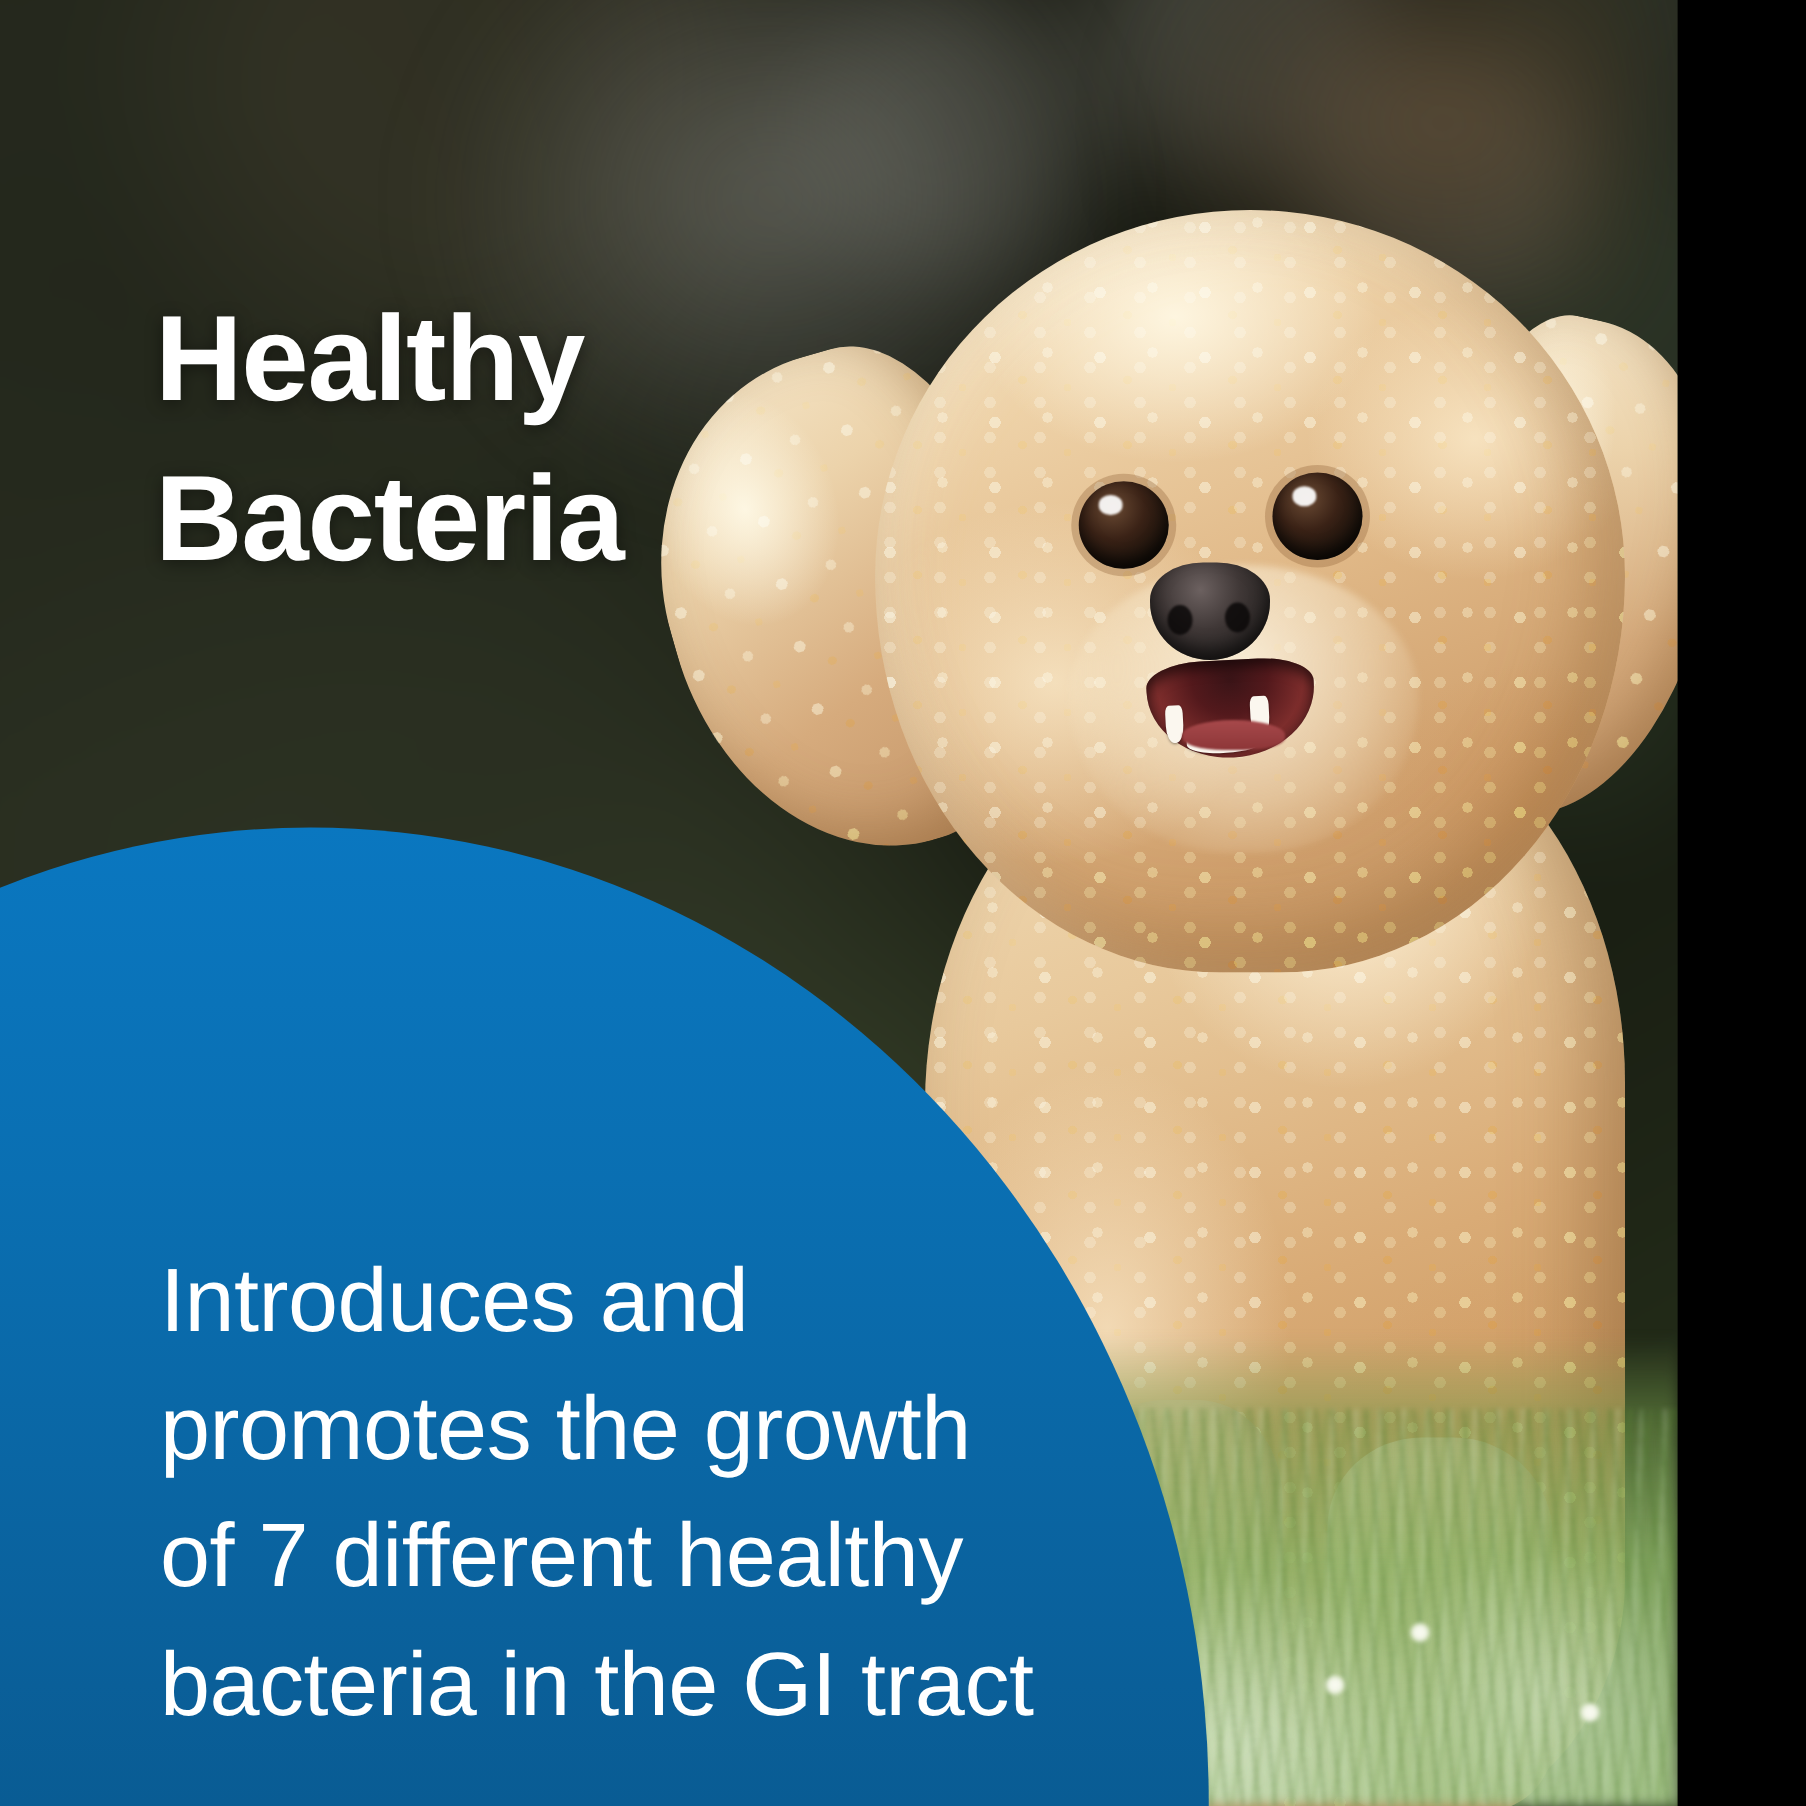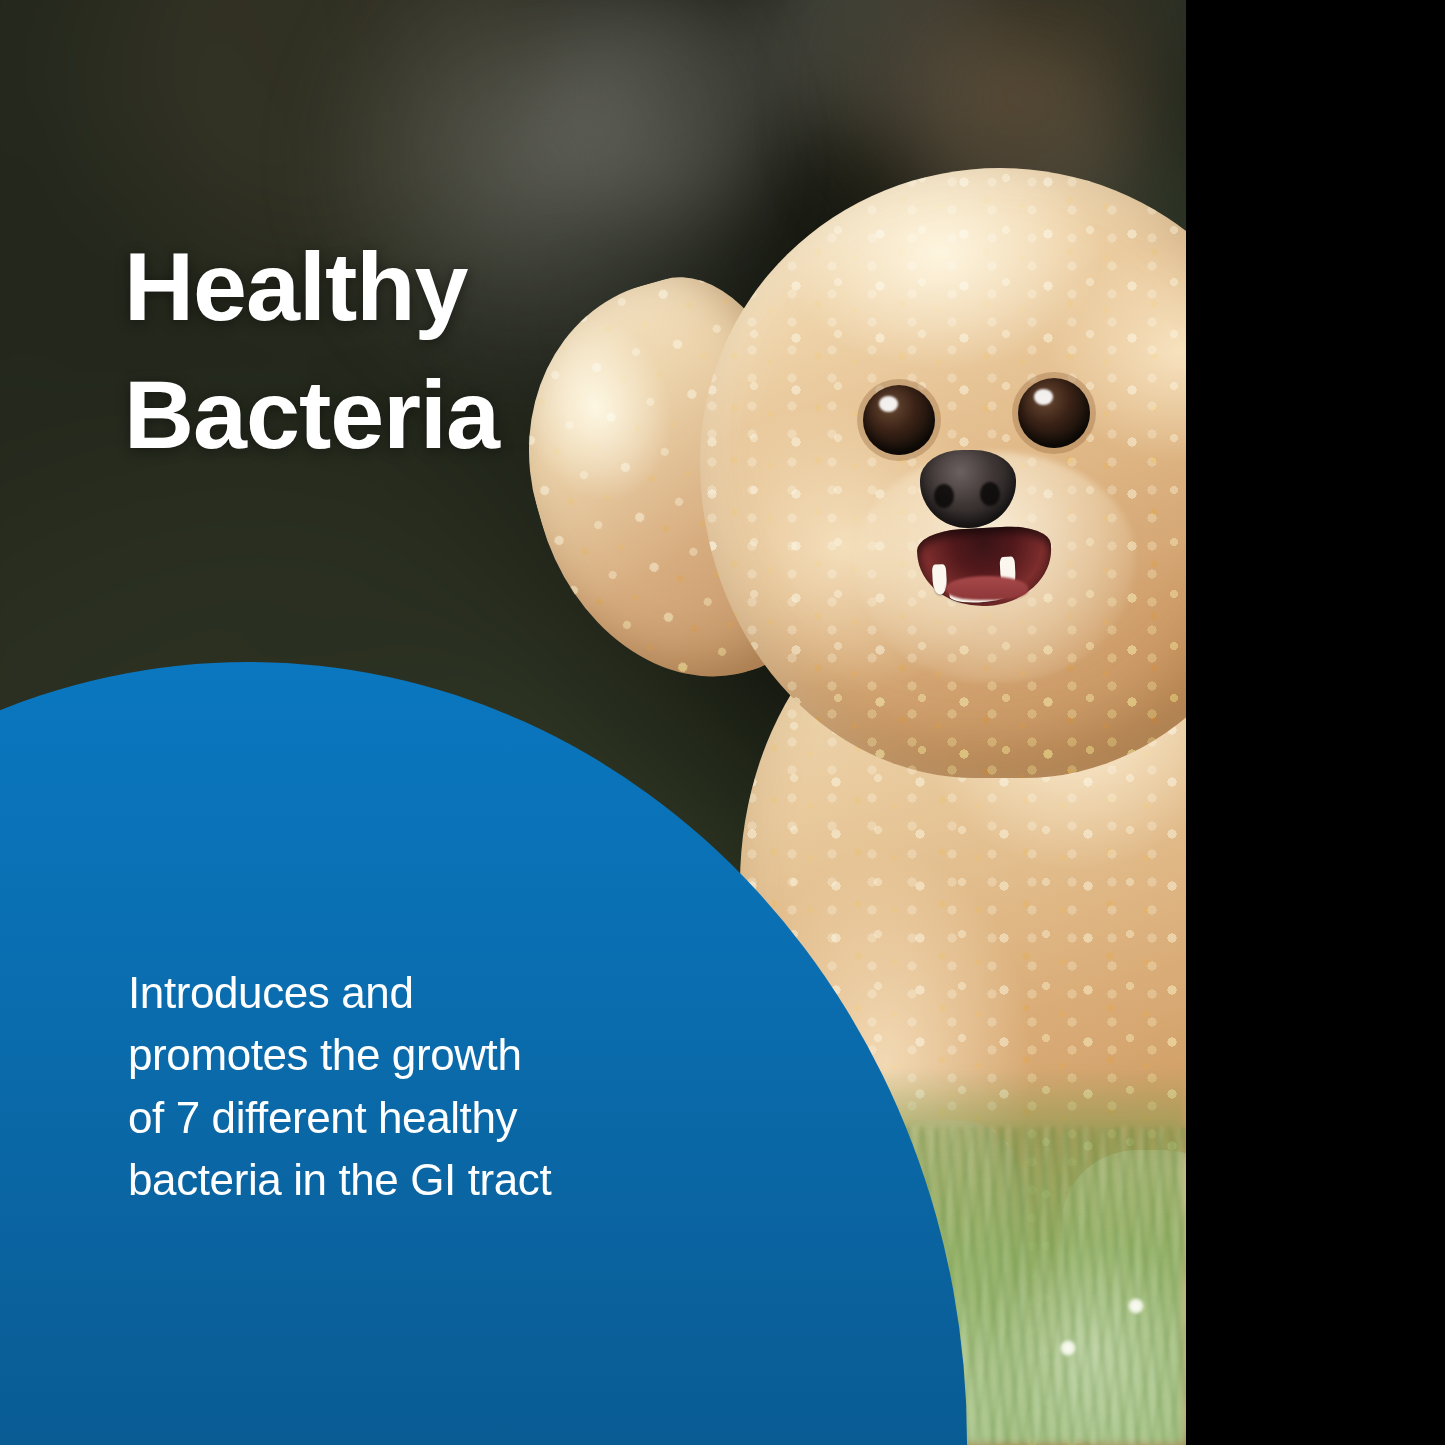--- a/index.html
+++ b/index.html
@@ -3,21 +3,21 @@
 <meta charset="utf-8">
 <title>Healthy Bacteria</title>
 <style>
   html, body {
     margin: 0;
     padding: 0;
     background: #000;
   }
   #canvas {
     position: relative;
-    width: 1186px;
+    width: 1342px;
     height: 1445px;
     overflow: hidden;
     font-family: "Liberation Sans", sans-serif;
     background: #14160f;
   }
 
   
   .photo {
     position: absolute;
     inset: 0;
@@ -270,21 +270,21 @@
     text-shadow: 0 2px 14px rgba(0,0,0,.45);
     white-space: pre-line;
   }
 
   .body-copy {
     position: absolute;
     left: 128px;
     top: 918px;
     width: 760px;
     color: #ffffff;
-    font-size: 44px;
+    font-size: 72px;
     font-weight: 400;
     line-height: 1.42;
     letter-spacing: -.4px;
     white-space: pre-line;
   }
 </style>
 </head>
 <body>
 
 <div id="canvas">

